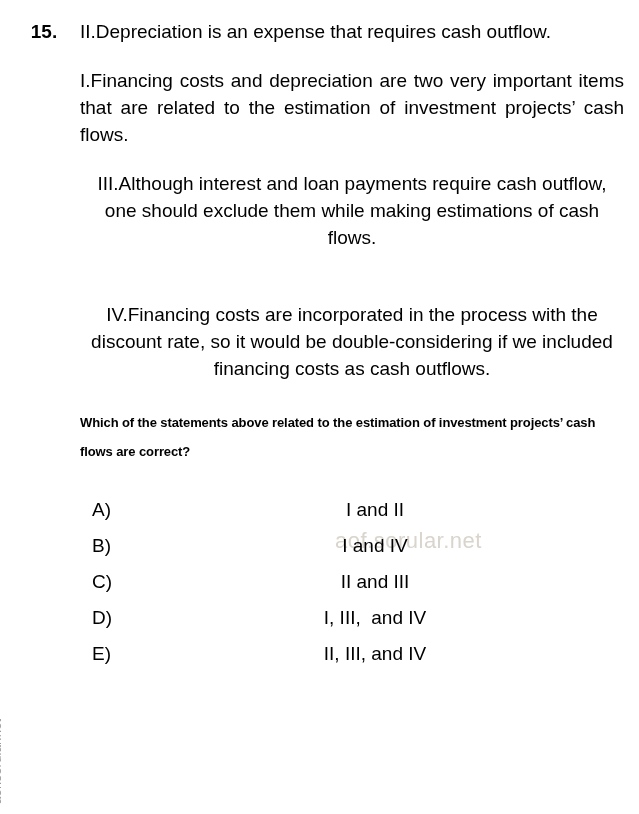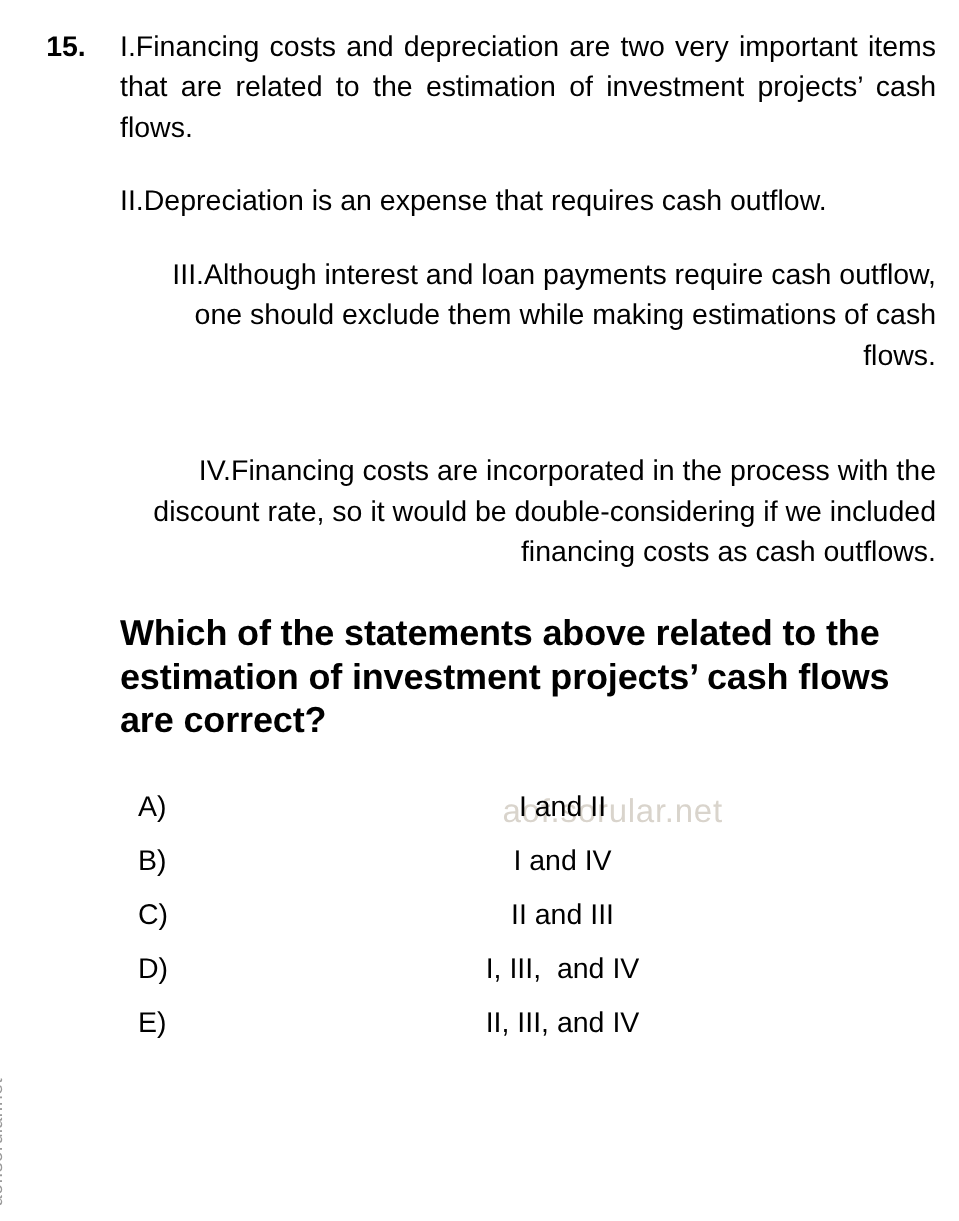--- a/index.html
+++ b/index.html
@@ -76,30 +76,30 @@
   }
 
   .stmt {
     margin: 0 0 22px 0;
     text-align: justify;
   }
   .stmt.last-stmt {
     margin-bottom: 0;
   }
   .stmt-noj {
-    text-align: right;
+    text-align: center;
   }
 
   .gap {
     height: 28px;
   }
 
   .prompt {
     font-weight: bold;
-    font-size: 24px;
+    font-size: 13px;
     line-height: 29px;
     margin-top: 26px;
     margin-bottom: 0;
     letter-spacing: -0.1px;
   }
 
   .options {
     margin-top: 26px;
     margin-left: 12px;
   }
@@ -129,23 +129,23 @@
 
   <div class="center-watermark">aof.sorular.net</div>
 
   <div class="side-watermark">aof.sorular.net</div>
 
   <div class="question">
     <div class="q-number">15.</div>
 
     <div class="q-body">
 
+      <p class="stmt">II.Depreciation is an expense that requires cash outflow.</p>
+
       <p class="stmt">I.Financing costs and depreciation are two very important items that are related to the estimation of investment projects’ cash flows.</p>
-
-      <p class="stmt">II.Depreciation is an expense that requires cash outflow.</p>
 
       <p class="stmt stmt-noj">III.Although interest and loan payments require cash outflow, one should exclude them while making estimations of cash flows.</p>
 
       <div class="gap"></div>
 
       <p class="stmt stmt-noj last-stmt">IV.Financing costs are incorporated in the process with the discount rate, so it would be double-considering if we included financing costs as cash outflows.</p>
 
       <p class="prompt">Which of the statements above related to the estimation of investment projects’ cash flows are correct?</p>
 
       <div class="options">

